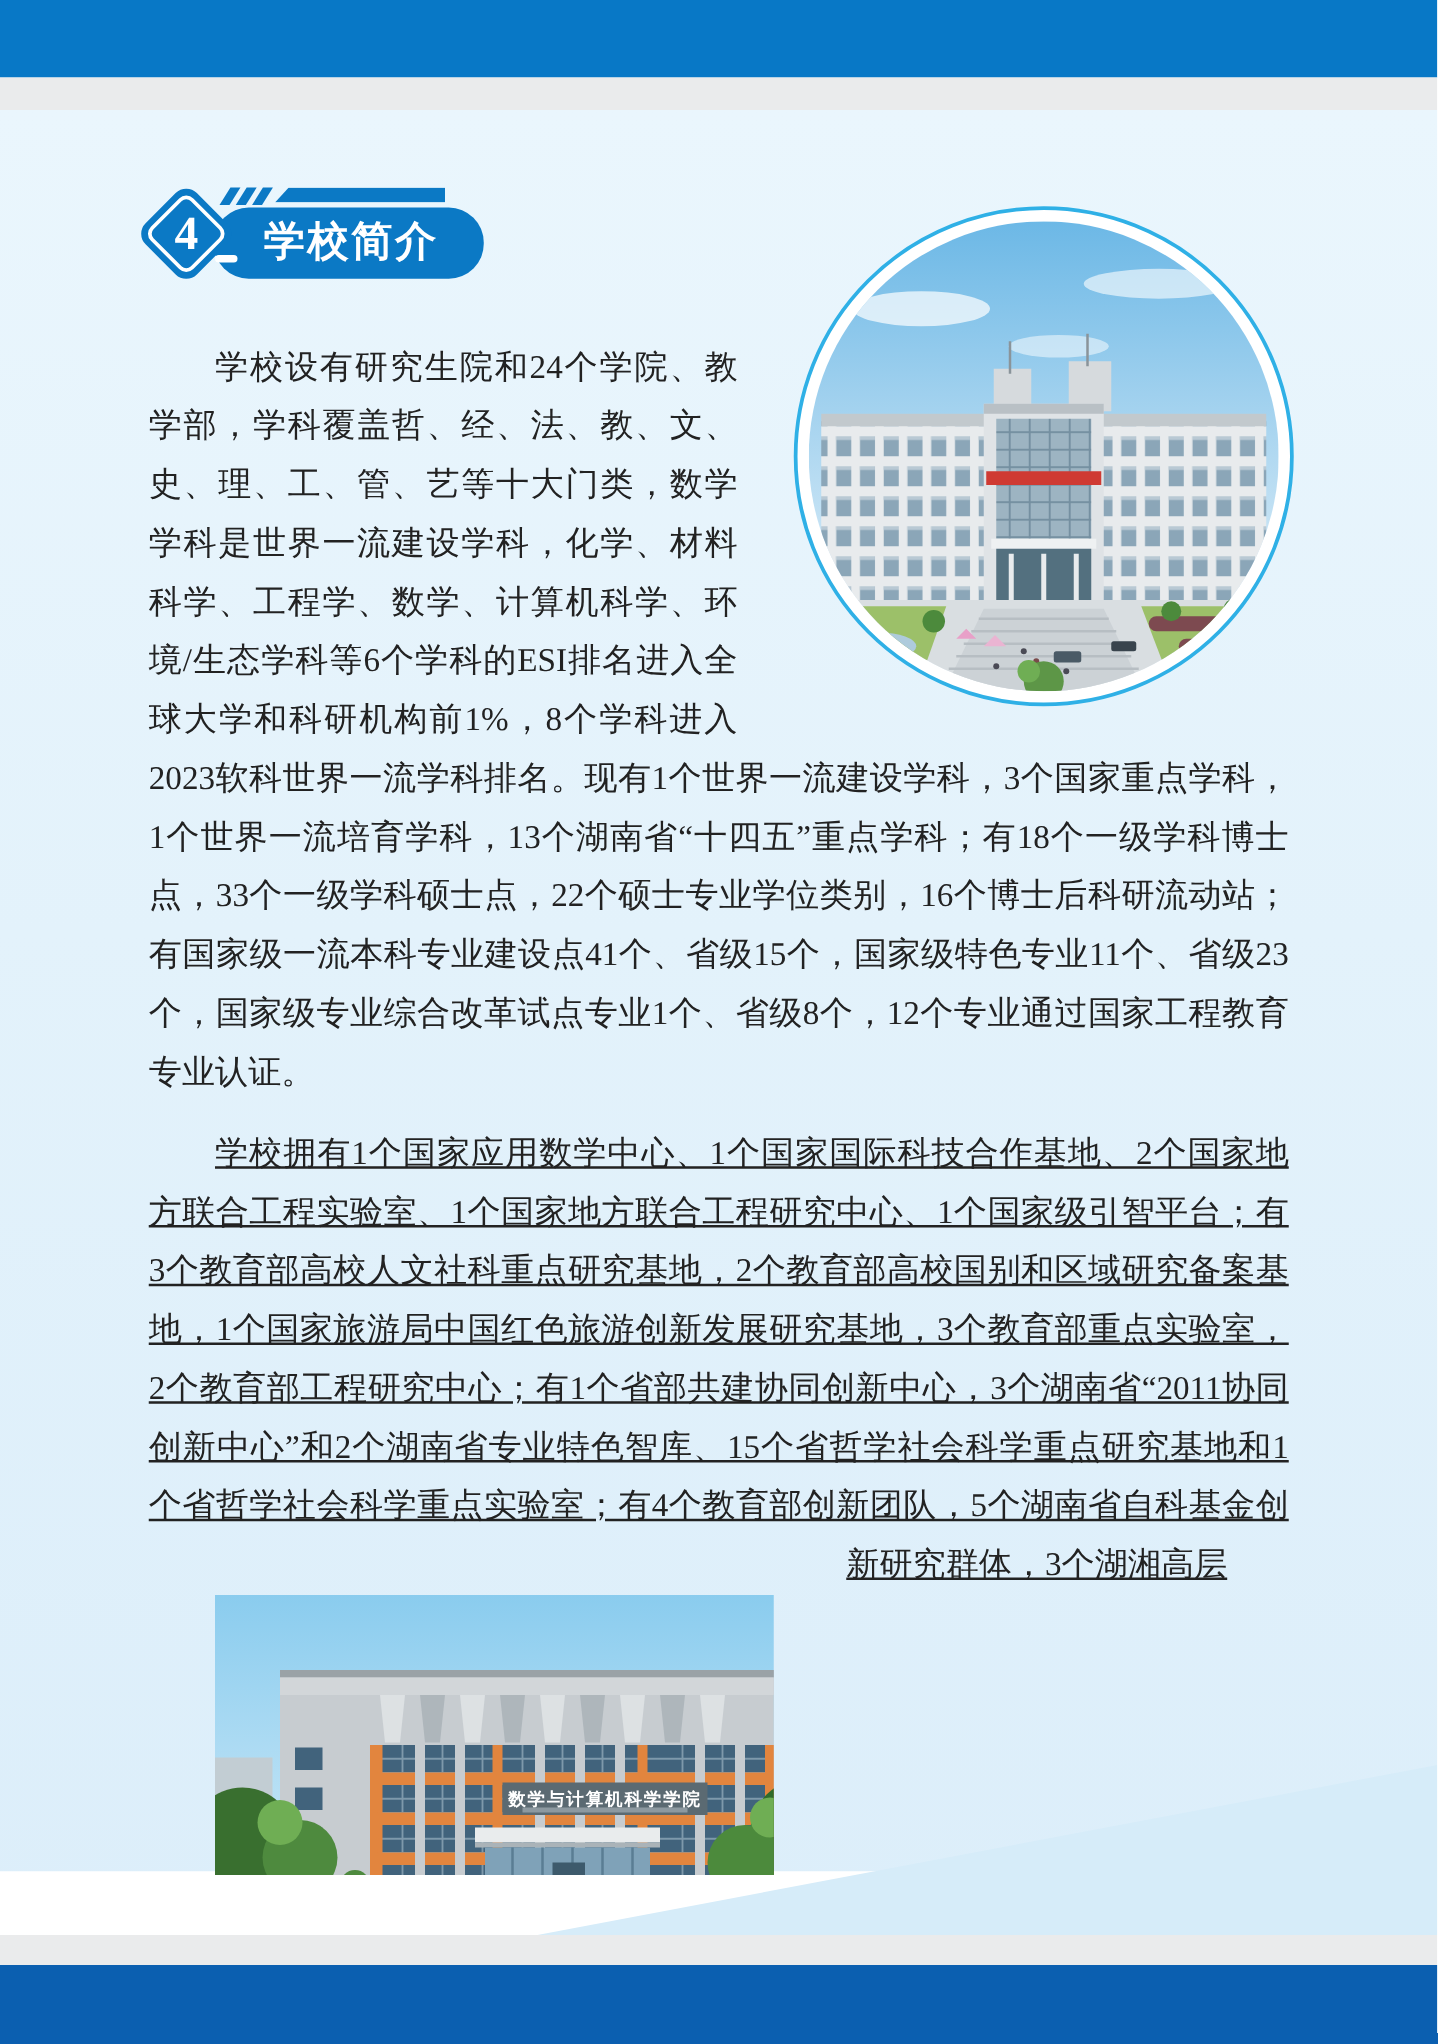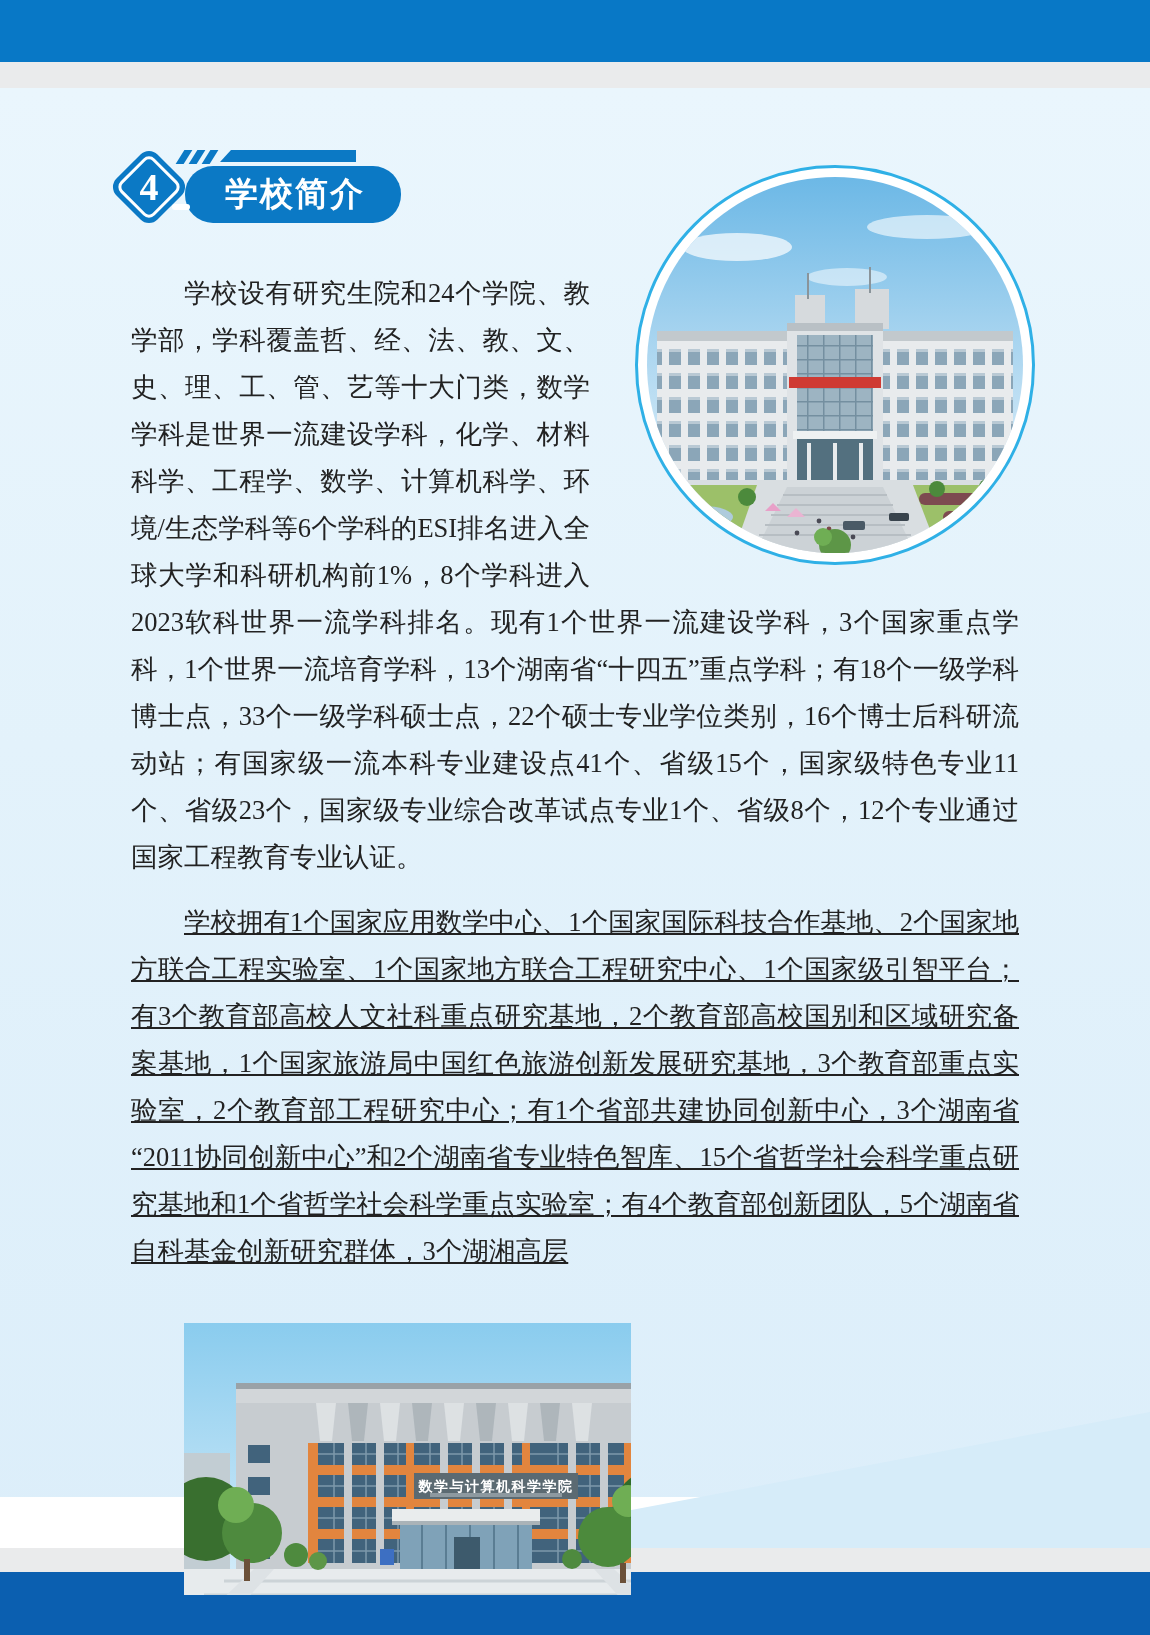--- a/index.html
+++ b/index.html
@@ -16,43 +16,43 @@
          clip-path:polygon(0% 100%,100% 0%,100% 100%);}
   .bottom-strip{position:absolute;left:0;top:1548px;width:1150px;height:24px;background:#eaebec;}
   .bottom-bar{position:absolute;left:0;top:1572px;width:1150px;height:63px;background:#0b5fb0;}
 
   
   .badge{position:absolute;left:108px;top:142px;width:280px;height:92px;}
   .badge .tick{position:absolute;top:8px;width:8px;height:14px;background:#0b79c5;transform:skewX(-32deg);}
   .badge .tick.t1{left:72px;} .badge .tick.t2{left:85px;} .badge .tick.t3{left:98px;}
   .badge .bar{position:absolute;left:112px;top:8px;width:136px;height:12px;background:#0b79c5;
               clip-path:polygon(11px 0,100% 0,100% 100%,0 100%);}
-  .badge .pill{position:absolute;left:77px;top:24px;width:176px;height:57px;background:#0b79c5;
+  .badge .pill{position:absolute;left:63px;top:24px;width:176px;height:57px;background:#0b79c5;
                border-radius:28px;color:#ffffff;font-weight:bold;font-size:33px;
                line-height:57px;padding-left:40px;letter-spacing:2px;box-sizing:content-box;}
   .badge .diamond{position:absolute;left:12px;top:16px;width:58px;height:58px;background:#0b79c5;
                   border-radius:12px;transform:rotate(45deg);}
   .badge .diamond .ring{position:absolute;inset:5px;border:3px solid #ffffff;border-radius:8px;}
   .badge .diamond .num{position:absolute;inset:0;display:flex;align-items:center;justify-content:center;
                        transform:rotate(-45deg);color:#ffffff;font-weight:bold;font-size:38px;}
   .badge .underscore{position:absolute;left:64px;top:62px;width:18px;height:6px;background:#ffffff;border-radius:3px;}
 
   
   .article{position:absolute;left:115px;top:165px;width:920px;color:#222222;
            font-size:26.5px;line-height:47px;text-align:justify;}
-  .article p{margin:16px;text-indent:2em;}
+  .article p{margin:4px;text-indent:2em;}
   .p1{margin-top:105px !important;}
   .p2{margin-top:18px !important;text-decoration:underline;}
 
   .circle-photo{float:right;width:400px;height:400px;margin-left:45px;box-sizing:border-box;
                 border:3px solid #2fb0e6;border-radius:50%;background:#ffffff;padding:9px;}
   .circle-inner{width:376px;height:376px;border-radius:50%;overflow:hidden;display:block;}
 
   .photo-float{display:block;float:left;width:500px;margin-right:58px;padding-top:48px;}
-  .photo-frame{display:block;width:500px;height:272px;overflow:hidden;}
+  .photo-frame{display:block;width:500px;height:224px;overflow:hidden;}
 </style>
 </head>
 <body>
 
 <div class="page">
 
   <div class="top-bar"></div>
   <div class="top-strip"></div>
   <div class="content-bg"></div>
   <div class="white-band"></div>

